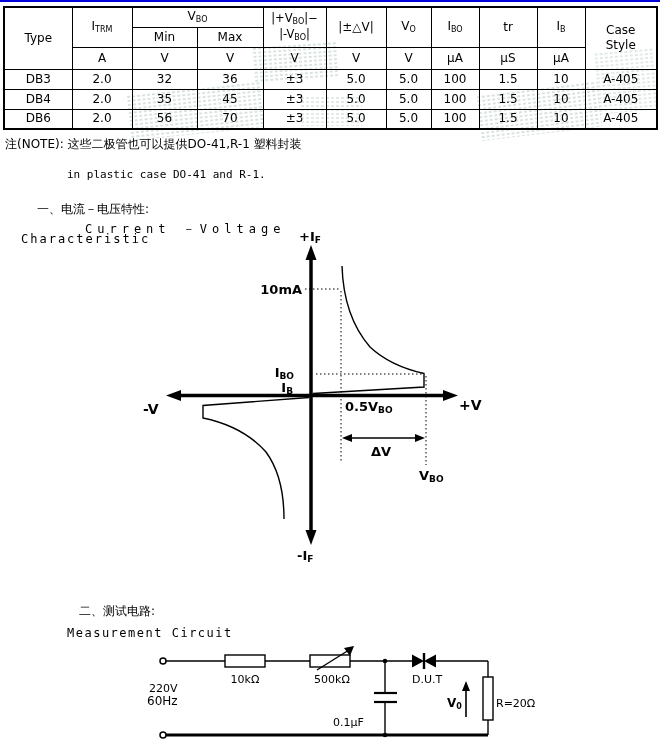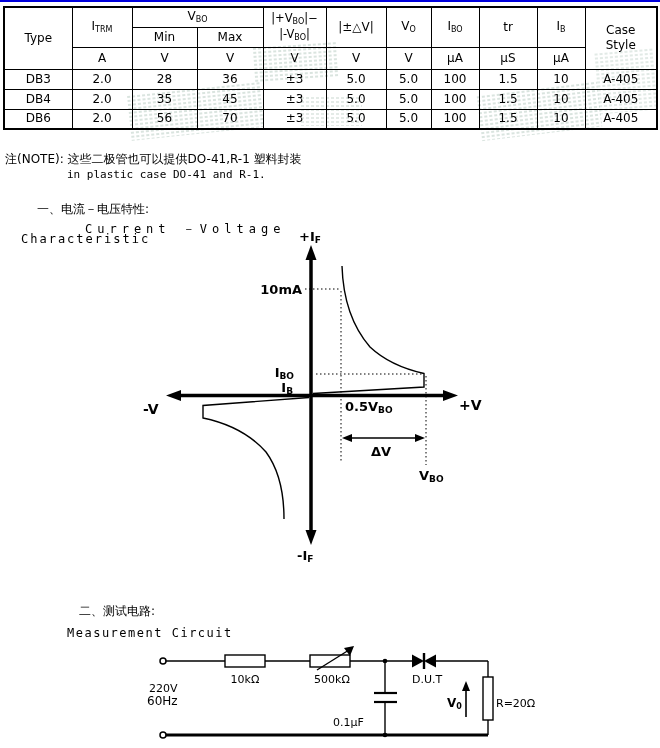--- a/index.html
+++ b/index.html
@@ -89,21 +89,21 @@
       <td>V</td>
       <td>V</td>
       <td>V</td>
       <td>μA</td>
       <td>μS</td>
       <td>μA</td>
     </tr>
     <tr class="dr">
       <td>DB3</td>
       <td>2.0</td>
-      <td>28</td>
+      <td>32</td>
       <td>36</td>
       <td>±3</td>
       <td>5.0</td>
       <td>5.0</td>
       <td>100</td>
       <td>1.5</td>
       <td>10</td>
       <td>A-405</td>
     </tr>
     <tr class="dr">
@@ -128,21 +128,21 @@
       <td>5.0</td>
       <td>5.0</td>
       <td>100</td>
       <td>1.5</td>
       <td>10</td>
       <td>A-405</td>
     </tr>
   </tbody>
     </table>
 
-  <div class="abs cn" style="left:5px;top:151px;text-align:right;">注(NOTE): 这些二极管也可以提供DO-41,R-1 塑料封装</div>
+  <div class="abs cn" style="left:5px;top:136px;text-align:right;">注(NOTE): 这些二极管也可以提供DO-41,R-1 塑料封装</div>
   <div class="abs mono" style="left:67px;top:168px;">in plastic case DO-41 and R-1.</div>
 
   <div class="abs cn" style="left:37px;top:201px;">一、电流－电压特性:</div>
   <div class="abs mono" style="left:85px;top:221px;letter-spacing:5px;font-size:12px;">Current －Voltage</div>
   <div class="abs mono" style="left:21px;top:232px;letter-spacing:2px;font-size:12px;">Characteristic</div>
 
   <svg class="abs" style="left:135px;top:218px;" width="360" height="350" viewBox="135 218 360 350">
 
     <line x1="311" y1="254" x2="311" y2="536" stroke="#000" stroke-width="3.5"></line>
     <line x1="176" y1="395.5" x2="448" y2="395.5" stroke="#000" stroke-width="3.5"></line>

